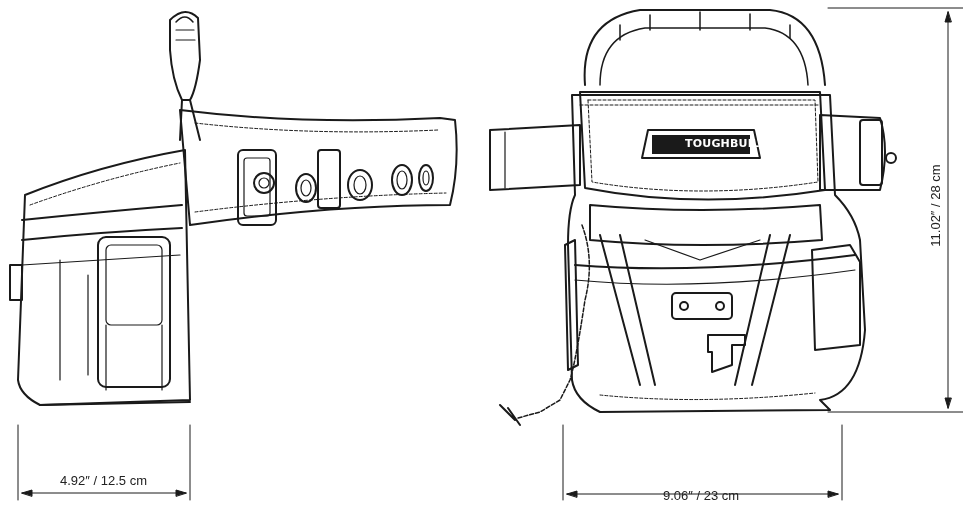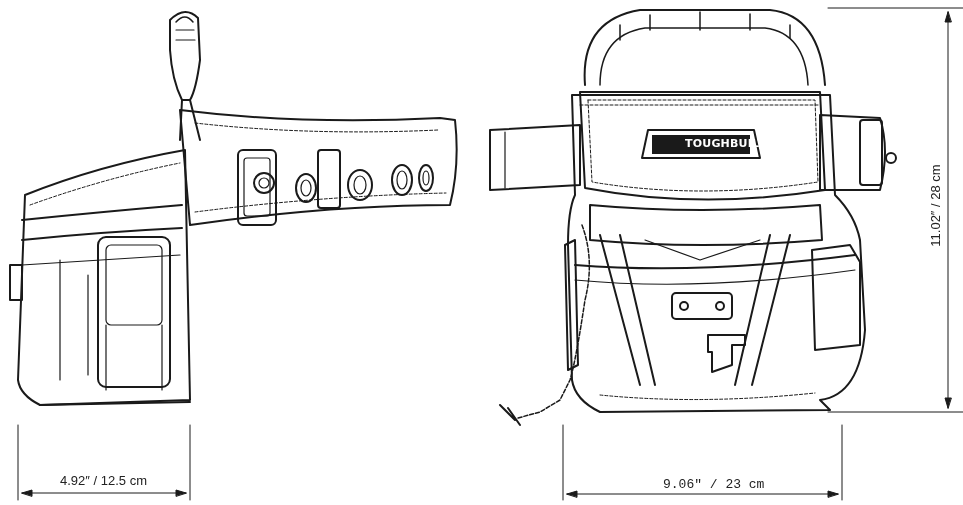--- a/index.html
+++ b/index.html
@@ -115,14 +115,14 @@
     <line x1="828" y1="412" x2="963" y2="412"></line>
     <line x1="948" y1="12" x2="948" y2="408"></line>
     <path d="M948 12 L945 22 L951 22 Z" fill="#1a1a1a"></path>
     <path d="M948 408 L945 398 L951 398 Z" fill="#1a1a1a"></path>
   </g>
 </svg>
 
 <div class="logo-text" style="left:659px; top:137px;margin-left:26px;">TOUGHBUILT</div>
 
 <div class="dim-label" style="left:60px; top:473px;">4.92″ / 12.5 cm</div>
-<div class="dim-label" style="left:663px; top:477px;font-family:Liberation Mono, monospace;">9.06″ / 23 cm</div>
+<div class="dim-label" style="left:663px; top:488px;">9.06″ / 23 cm</div>
 <div class="dim-label vertical" style="left:875px; top:198px; width:120px; text-align:center;">11.02″ / 28 cm</div>
 
 </body></html>

